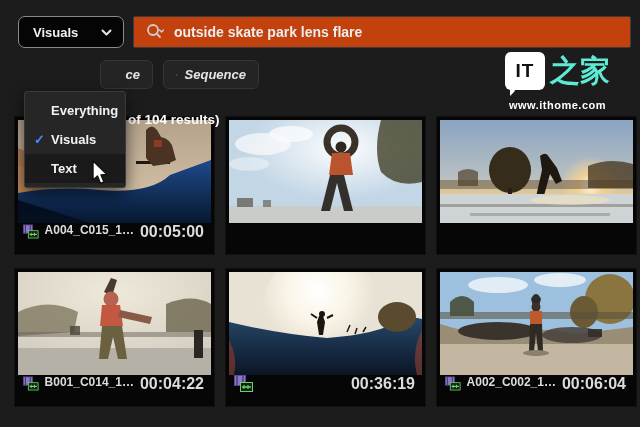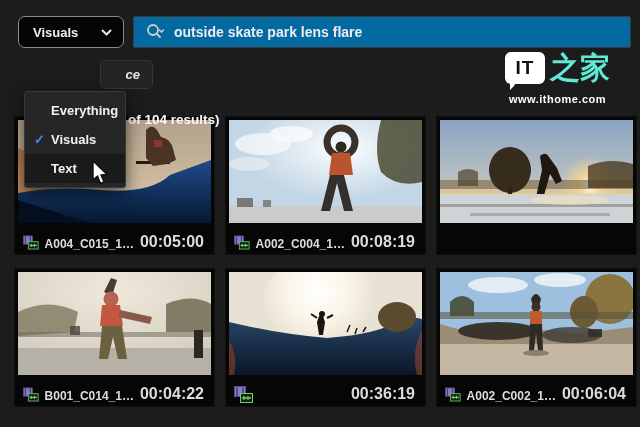--- a/index.html
+++ b/index.html
@@ -10,21 +10,21 @@
   }
   
   .filter-btn{
     position:absolute; left:18px; top:16px; width:106px; height:32px;
     background:#050505; border:1.5px solid #8a8a8a; border-radius:7px;
     display:flex; align-items:center; justify-content:space-between;
     padding:0 10px 0 14px; font-size:13px; font-weight:700; color:#f0f0f0; cursor:pointer;
   }
   .searchbar{
     position:absolute; left:133px; top:16px; width:498px; height:32px;
-    background:#0369a1; border:1px solid #3c3c3c; border-radius:2px;
+    background:#c2410c; border:1px solid #3c3c3c; border-radius:2px;
     display:flex; align-items:center; padding:12px 10px;
   }
   .searchbar input{
     flex:1; background:transparent; border:0; outline:none; color:#ededed;
     font-size:14px; font-weight:600; font-family:"Liberation Sans",sans-serif; margin-left:8px;
   }
   .chip{
     position:absolute; top:60px; height:29px; background:#242424; border:1px solid #353535;
     border-radius:6px; display:flex; align-items:center; font-size:13px; font-weight:600;
     color:#e5e5e5; cursor:pointer; z-index:5;font-style:italic;
@@ -50,29 +50,29 @@
   
   .cursor{ position:absolute; left:91px; top:160px; z-index:100; pointer-events:none; }
   
   .grid{
     position:absolute; left:14px; top:116px; width:623px; z-index:1;
     display:grid; grid-template-columns:repeat(3,201px); grid-column-gap:10px; grid-row-gap:13px;
   }
   .card{ background:#060606; border:1px solid #101010; padding:3px; cursor:pointer; }
   .card svg.thumb{ display:block; width:193px; height:103px; }
   .card-meta{
-    height:28px; display:flex; align-items:flex-end; padding:0 7px 0 5px; gap:6px;
+    height:28px; display:flex; align-items:flex-start; padding:0 7px 0 5px; gap:6px;
   }
   .clip-name{ font-size:12px; font-weight:600; color:#dcdcdc; white-space:nowrap; }
   .clip-time{ margin-left:auto; font-size:16px; font-weight:600; color:#dcdcdc; }
   
   .watermark{ position:absolute; left:505px; top:52px; z-index:60; text-align:center; }
   .wm-row{ display:flex; align-items:center; gap:5px; }
   .wm-box{
-    position:relative; width:40px; height:32px; background:#fff; border-radius:6px;
+    position:relative; width:40px; height:38px; background:#fff; border-radius:6px;
     display:flex; align-items:center; justify-content:center;
     color:#111; font-size:19px; font-weight:800; letter-spacing:1px;
   }
   .wm-box:after{
     content:""; position:absolute; left:5px; bottom:-6px;
     border:4px solid transparent; border-top:7px solid #fff; border-left:4px solid #fff;
   }
   .wm-cjk{ color:#5eead4; font-size:30px; font-weight:700; line-height:1; }
   .wm-url{ margin-top:9px; color:#fff; font-size:11px; font-weight:700; letter-spacing:.5px; }
 </style>
@@ -94,20 +94,29 @@
       <line x1="12.6" y1="11.6" x2="16" y2="15" stroke="#cfcfcf" stroke-width="1.8" stroke-linecap="round"></line>
       <path d="M15.5 8 L17.5 10 L19.5 8" fill="none" stroke="#cfcfcf" stroke-width="1.5" stroke-linecap="round" stroke-linejoin="round"></path>
     </svg>
     <input type="text" readonly="" value="outside skate park lens flare" style="">
   </div>
 
   <div class="chip chip-partial">
     <span>ce</span>
   </div>
 
+  <div class="chip chip-sequence">
+    <svg width="14" height="14" viewBox="0 0 14 14">
+      <line x1="6" y1="1" x2="6" y2="13" stroke="#e5e5e5" stroke-width="1.6"></line>
+      <line x1="0.5" y1="3.2" x2="4.5" y2="3.2" stroke="#e5e5e5" stroke-width="1.8"></line>
+      <line x1="7.5" y1="7" x2="13.5" y2="7" stroke="#e5e5e5" stroke-width="1.8"></line>
+      <line x1="0.5" y1="10.8" x2="4.5" y2="10.8" stroke="#e5e5e5" stroke-width="1.8"></line>
+    </svg>
+    <span>Sequence</span>
+  </div>
 
   <div class="results-text">of 104 results)</div>
 
   <div class="menu">
     <div class="menu-item">
       <span class="check"></span>
       <span>Everything</span>
     </div>
     <div class="menu-item">
       <span class="check" style="color:#3f8cff;">✓</span>
@@ -177,33 +186,20 @@
         <rect width="193" height="103" fill="url(#t2g)"></rect>
         <path d="M152,0 h41 v62 q-26,6 -41,-10 q-8,-22 0,-52 z" fill="#4a4a32" opacity=".85"></path>
         <rect y="86" width="193" height="17" fill="#c9ccc9"></rect>
         <rect x="8" y="78" width="16" height="9" fill="#5a5248" opacity=".7"></rect>
         <rect x="34" y="80" width="8" height="7" fill="#5a5248" opacity=".6"></rect>
         <circle cx="112" cy="22" r="14" fill="none" stroke="#3a3128" stroke-width="7"></circle>
         <circle cx="112" cy="27" r="5.5" fill="#2f2820"></circle>
         <path d="M103,33 h18 l3,22 h-24 z" fill="#b9542e"></path>
         <path d="M101,55 l-9,36 h9 l7,-28 7,28 h9 l-9,-36 z" fill="#33302c"></path>
       </svg>
-      <div class="card-meta">
-        <svg width="19" height="17" viewBox="0 0 19 17">
-          <rect x="0.5" y="0.5" width="11" height="10" fill="#8c77c7" stroke="#5c4a92"></rect>
-          <line x1="3" y1="1" x2="3" y2="11" stroke="#4a3a78" stroke-width="1.4"></line>
-          <line x1="9" y1="1" x2="9" y2="11" stroke="#4a3a78" stroke-width="1.4"></line>
-          <rect x="6.5" y="7.5" width="12" height="9" fill="#10240f" stroke="#6fcf6f"></rect>
-          <line x1="8" y1="12" x2="17" y2="12" stroke="#6fcf6f" stroke-width="1.5"></line>
-          <line x1="10" y1="10" x2="10" y2="14" stroke="#6fcf6f" stroke-width="1.2"></line>
-          <line x1="14" y1="10" x2="14" y2="14" stroke="#6fcf6f" stroke-width="1.2"></line>
-        </svg>
-        <span class="clip-name">A002_C004_1…</span>
-        <span class="clip-time">00:08:19</span>
-      </div>
     </div>
 
     <div class="card">
       <svg class="thumb" viewBox="0 0 193 103" preserveAspectRatio="none">
         <defs>
           <linearGradient id="t3s" x2="0" y2="1">
               <stop offset="0" stop-color="#8aa4c2"></stop>
               <stop offset=".55" stop-color="#b7bfc2"></stop>
               <stop offset=".72" stop-color="#e2c794"></stop>
             </linearGradient>

